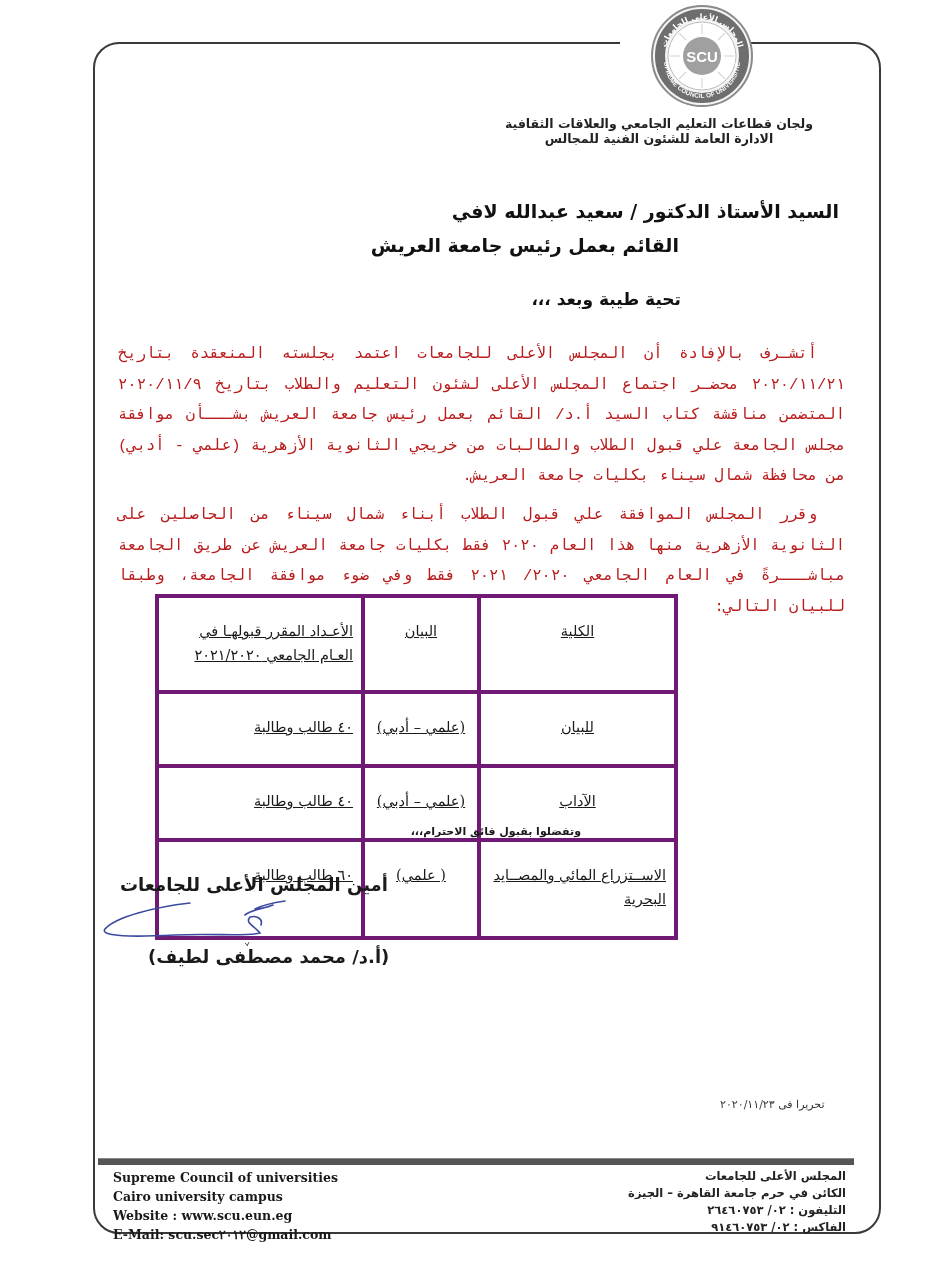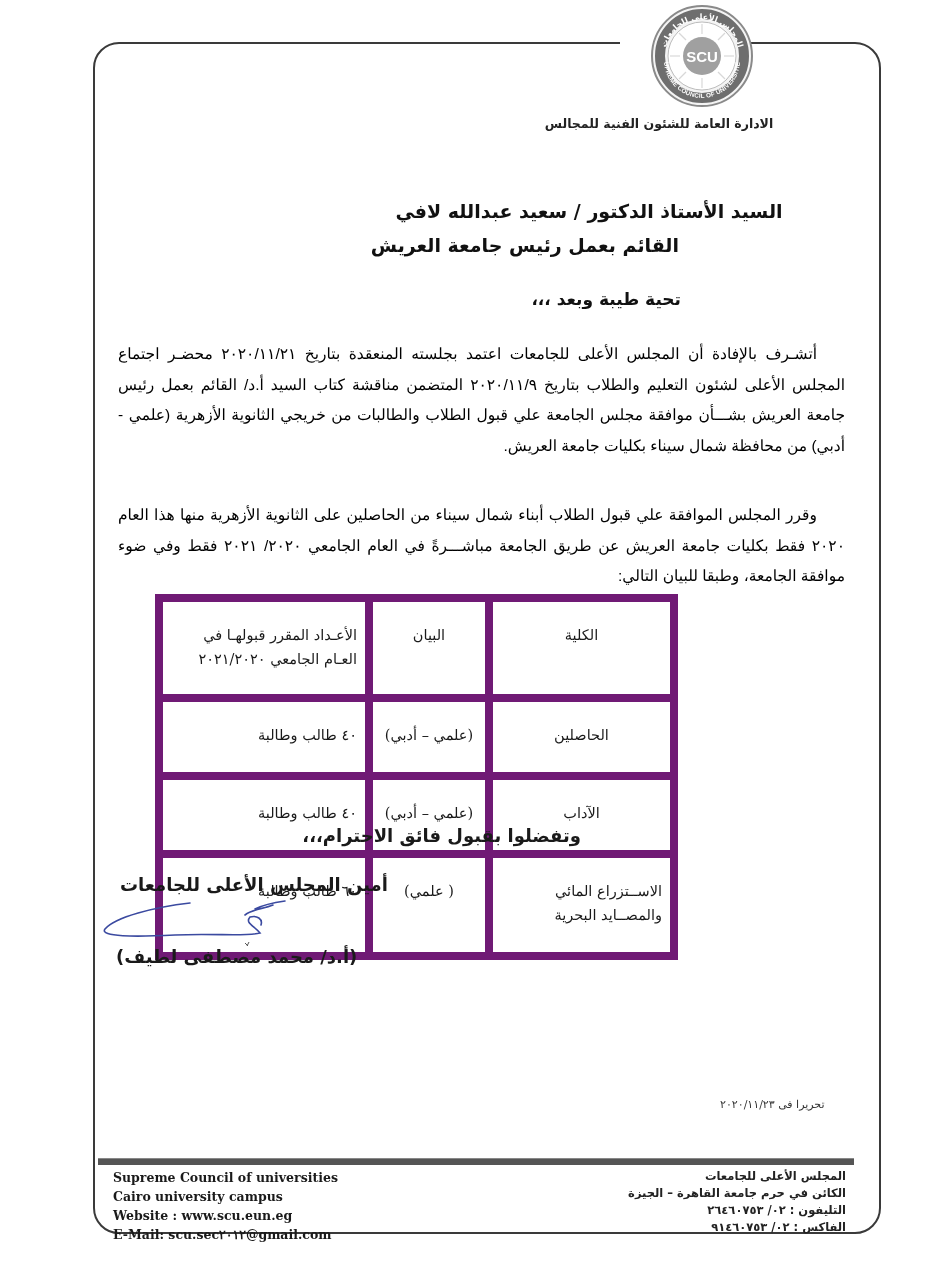--- a/index.html
+++ b/index.html
@@ -3,38 +3,38 @@
 <meta charset="utf-8">
 <style>
   html, body { margin:0; padding:0; background:#ffffff; }
   body { width:931px; height:1280px; position:relative; overflow:hidden; font-family:"DejaVu Sans", sans-serif; color:#1a1a1a; }
   .frame { position:absolute; left:93px; top:42px; width:788px; height:1192px; border:2px solid #3a3a3a; border-radius:26px; box-sizing:border-box; }
   .frame-gap { position:absolute; left:620px; top:38px; width:118px; height:10px; background:#fff; }
   .logo { position:absolute; left:648px; top:2px; width:108px; height:108px; }
   .hdr { position:absolute; right:92px; top:116px; width:360px; direction:rtl; text-align:center; font-weight:bold; font-size:12.5px; line-height:15px; color:#222; }
   .hdr div { white-space:nowrap; }
   .addressee { position:absolute; right:92px; top:200px; width:500px; direction:rtl; font-weight:bold; font-size:19px; color:#111; }
-  .addressee .l1 { text-align:center; }
+  .addressee .l1 { text-align:right; }
   .addressee .l2 { text-align:right; padding-right:160px; margin-top:12px; }
   .greeting { position:absolute; right:250px; top:289px; direction:rtl; font-weight:bold; font-size:17px; color:#111; white-space:nowrap; }
-  .para { position:absolute; left:118px; width:727px; direction:rtl; font-family:Liberation Sans, sans-serif; font-size:15.5px; line-height:30.6px; text-align:justify; color:#000000; }
+  .para { position:absolute; left:118px; width:727px; direction:rtl; font-family:Liberation Mono, monospace; font-size:15.5px; line-height:30.6px; text-align:justify; color:#b91c1c; }
   .p1 { top:339px; text-indent:28px; }
   .p2 { top:500px; text-indent:28px; }
   table.tbl { position:absolute; left:155px; top:594px; width:523px; border-collapse:collapse; direction:rtl; font-family:"DejaVu Serif", serif; font-size:14.5px; color:#1a1a1a; }
-  table.tbl td { border:8px solid #701a75; vertical-align:top; padding:21px 8px; line-height:24px; }
+  table.tbl td { border:4px solid #701a75; vertical-align:top; padding:21px 8px; line-height:24px;text-decoration:underline; }
   .c1 { width:186px; text-align:right; }
   .c2 { width:96px; text-align:center; }
   .c3 { text-align:right; }
   .c1.left { text-align:right; }
   .r-head td { height:50px; }
   .r td { height:28px; padding-top:12px; }
   .r.last td { height:52px;border-radius:17px; }
-  .closing { position:absolute; right:350px; top:825px; direction:rtl; font-weight:bold; font-size:18px; white-space:nowrap; }
+  .closing { position:absolute; right:350px; top:825px; direction:rtl; font-weight:bold; font-size:11px; white-space:nowrap; }
   .sig-title { position:absolute; left:120px; top:874px; direction:rtl; font-weight:bold; font-size:18px; white-space:nowrap; }
-  .sig-name { position:absolute; left:116px; top:946px; direction:rtl; font-weight:bold; font-size:18px; white-space:nowrap; }
+  .sig-name { position:absolute; left:148px; top:946px; direction:rtl; font-weight:bold; font-size:18px; white-space:nowrap; }
   .signature { position:absolute; left:95px; top:895px; width:200px; height:60px; }
   .date { position:absolute; left:720px; top:1098px; direction:rtl; font-family:"DejaVu Serif", serif; font-size:11px; white-space:nowrap; color:#333; }
   .footer-bar { position:absolute; left:98px; top:1158px; width:756px; height:6px; background:#555; border-top:1px solid #888; }
   .footer-en { position:absolute; left:113px; top:1168px; font-family:"DejaVu Serif", serif; font-weight:bold; font-size:12.5px; line-height:19px; color:#1a1a1a; }
   .footer-ar { position:absolute; right:85px; top:1168px; direction:rtl; text-align:right; font-weight:bold; font-size:11.5px; line-height:17px; color:#222; }
 </style>
 </head>
 <body>
 
 <div class="frame"></div>
@@ -60,20 +60,21 @@
   <text font-family="Liberation Sans, sans-serif" font-weight="bold" font-size="6.3" fill="#ffffff" letter-spacing="0.2">
     <textPath href="#ringbot" startOffset="50%" text-anchor="middle">SUPREME COUNCIL OF UNIVERSITIES</textPath>
   </text>
   <path id="ringtop" d="M 18 46 A 37 37 0 0 1 90 46" fill="none"></path>
   <text font-family="DejaVu Sans, sans-serif" font-weight="bold" font-size="8" fill="#ffffff" direction="rtl">
     <textPath href="#ringtop" startOffset="50%" text-anchor="middle">المجلس الأعلى للجامعات</textPath>
   </text>
 </svg>
 
 <div class="hdr">
+  <div>ولجان قطاعات التعليم الجامعي والعلاقات الثقافية</div>
   <div>الادارة العامة للشئون الفنية للمجالس</div>
 </div>
 
 <div class="addressee">
   <div class="l1">السيد الأستاذ الدكتور / سعيد عبدالله لافي</div>
   <div class="l2">القائم بعمل رئيس جامعة العريش</div>
 </div>
 
 <div class="greeting">تحية طيبة وبعد ،،،</div>
 
@@ -81,21 +82,21 @@
 <div class="para p2">وقرر المجلس الموافقة علي قبول الطلاب أبناء شمال سيناء من الحاصلين على الثانوية الأزهرية منها هذا العام ٢٠٢٠ فقط بكليات جامعة العريش عن طريق الجامعة مباشـــرةً في العام الجامعي ٢٠٢٠/ ٢٠٢١ فقط وفي ضوء موافقة الجامعة، وطبقا للبيان التالي:</div>
 
 <table class="tbl">
   <tbody>
       <tr class="r-head">
     <td class="c3" style="text-align:center">الكلية</td>
     <td class="c2">البيان</td>
     <td class="c1 left">الأعـداد المقرر قبولهـا في العـام الجامعي ٢٠٢١/٢٠٢٠</td>
   </tr>
   <tr class="r">
-    <td class="c3" style="text-align:center">الحاصلين</td>
+    <td class="c3" style="text-align:center">للبيان</td>
     <td class="c2">(علمي – أدبي)</td>
     <td class="c1">٤٠ طالب وطالبة</td>
   </tr>
   <tr class="r">
     <td class="c3" style="text-align:center">الآداب</td>
     <td class="c2">(علمي – أدبي)</td>
     <td class="c1">٤٠ طالب وطالبة</td>
   </tr>
   <tr class="r last">
     <td class="c3">الاســتزراع المائي والمصــايد البحرية</td>

